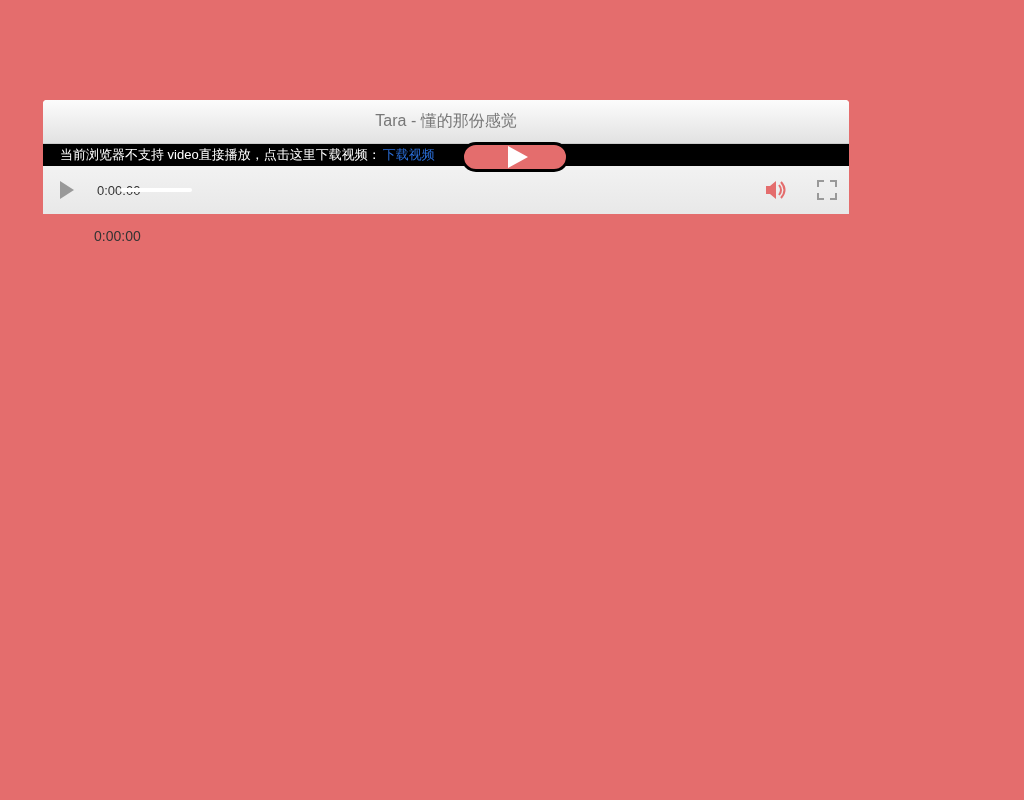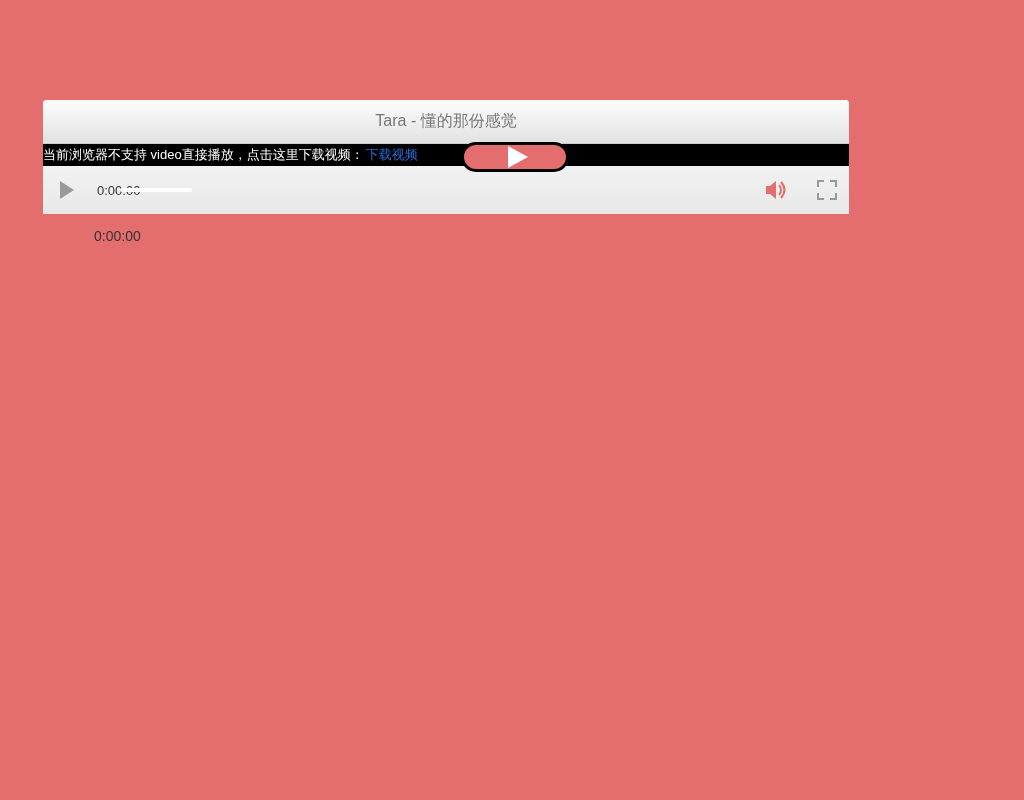--- a/index.html
+++ b/index.html
@@ -39,21 +39,21 @@
       color: #777;
       font-size: 16px;
     }
     
     .video-area {
       height: 22px;
       background: #000;
       position: relative;
       display: flex;
       align-items: center;
-      padding-left: 0;
+      padding-left: 17px;
     }
     
     .unsupported-text {
       color: #fff;
       font-size: 13px;
     }
     
     .download-link {
       color: #2a6ed8;
       font-size: 13px;

